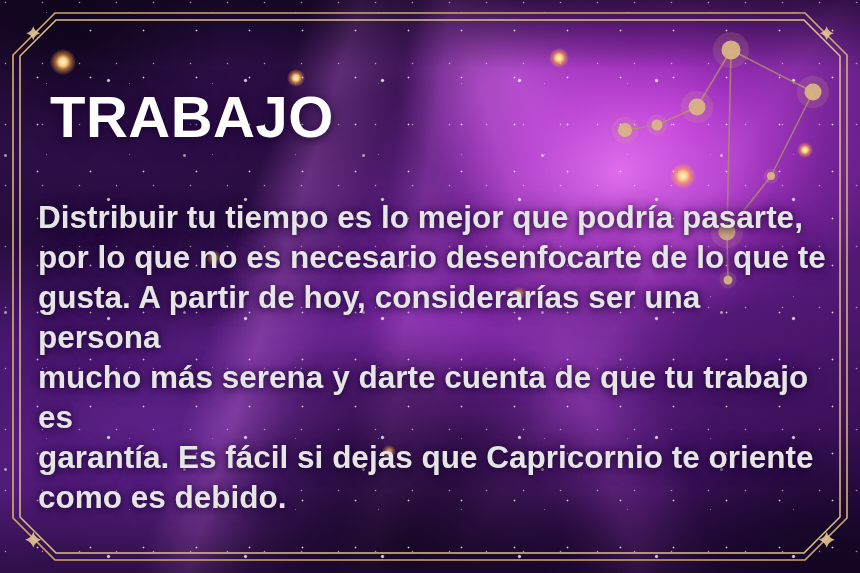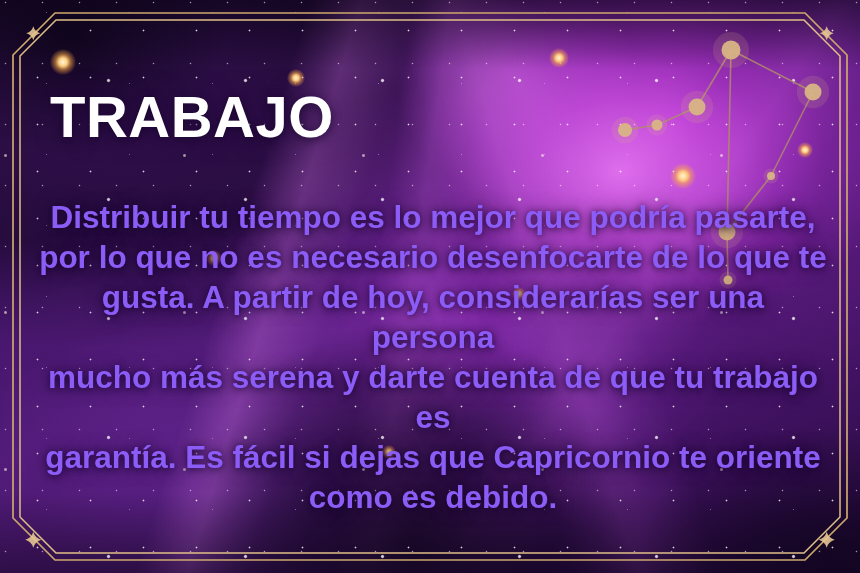--- a/index.html
+++ b/index.html
@@ -12,21 +12,20 @@
     font-family: "Liberation Sans", sans-serif;
   }
 
   #card {
     position: relative;
     width: 860px;
     height: 573px;
     overflow: hidden;
     background: #2a0f47;
     user-select: none;
-    text-align: center;
   }
 
   
   .bg-layer {
     position: absolute;
     inset: 0;
     pointer-events: none;
   }
 
   
@@ -135,21 +134,21 @@
   #body-text {
     position: absolute;
     left: 38px;
     top: 197px;
     width: 790px;
     margin: 0;
     font-family: "Liberation Sans", sans-serif;
     font-weight: bold;
     font-size: 31.5px;
     line-height: 40px;
-    color: #8b5cf6;
+    color: #e5e5e5;
     text-shadow: 0 1px 7px rgba(22,5,44,0.85), 0 0 18px rgba(30,8,55,0.6);
   }
 </style>
 </head>
 <body>
 
 <div id="card">
 
   <div class="bg-layer bg-base"></div>
   <div class="bg-layer bg-cloud-a"></div>

